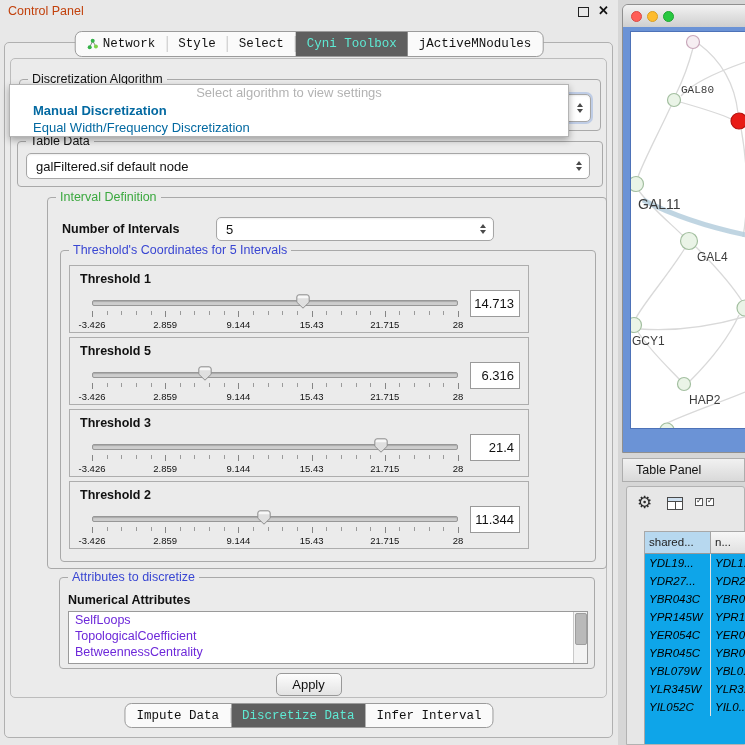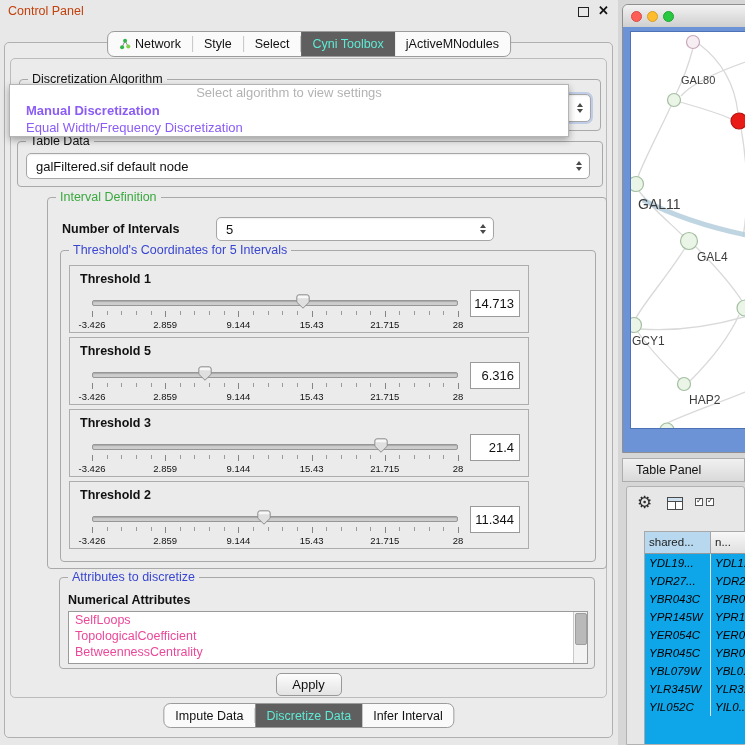--- a/index.html
+++ b/index.html
@@ -12,21 +12,21 @@
   .cp-title{position:absolute;left:8px;top:4px;font-size:12.5px;color:#c2410c;}
   .float-btn{position:absolute;right:29px;top:7px;width:9px;height:8px;border:1.4px solid #222;}
   .close-btn{position:absolute;right:9px;top:3px;font-size:13px;font-weight:bold;color:#111;cursor:default;}
   .cp-body{position:absolute;left:4px;top:42px;width:609px;height:696px;background:#ebebeb;border:1px solid #b0b0b0;border-radius:5px;box-sizing:border-box;}
 
   .tabbar{position:absolute;display:flex;align-items:stretch;background:#fafafa;border:1px solid #9b9b9b;border-radius:7px;overflow:hidden;z-index:5;}
   .top-tabbar{left:309px;top:31px;height:24px;transform:translateX(-50%);}
   .bottom-tabbar{left:309px;top:703px;height:23px;transform:translateX(-50%);}
   .tab{display:flex;align-items:center;padding:0 11px;font-size:12.5px;color:#111;white-space:nowrap;cursor:default;}
   .tab.selected{background:#5f5f5f;color:#5eead4;}
-  .tab-label{white-space:nowrap;}
+  .tab-label{white-space:nowrap;font-family:Liberation Mono, monospace;}
   .net-icon{margin-right:4px;}
   .tsep{width:1px;background:#c6c6c6;margin:4px 0;}
 
   .cp-inner{position:absolute;left:10px;top:58px;width:597px;height:640px;background:#ebebeb;border:1px solid #bcbcbc;border-radius:5px;box-sizing:border-box;}
 
   .group{position:absolute;border:1px solid #a9a9a9;border-radius:4px;box-sizing:border-box;}
   .group-title{position:absolute;top:-8px;left:8px;background:#ebebeb;padding:0 4px;font-size:12.5px;color:#111;white-space:nowrap;}
   .group-title.green{color:#3aa83e;}
   .group-title.blue{color:#3946d2;}
 
@@ -55,29 +55,29 @@
   .th-thumb{position:absolute;top:2px;}
   .th-ticks{position:absolute;left:0;right:0;top:19px;height:7px;}
   .th-ticks i{position:absolute;width:1px;height:4px;background:#9a9a9a;}
   .th-ticks i.major{height:6px;background:#858585;}
   .th-scales{position:absolute;left:0;right:0;top:27px;height:11px;}
   .scale-lbl{position:absolute;transform:translateX(-50%);font-size:9.5px;color:#111;white-space:nowrap;}
   .th-value{position:absolute;right:8px;top:24px;width:50px;height:27px;background:#fff;border:1px solid #9a9a9a;font-size:13px;color:#111;text-align:right;line-height:25px;padding-right:5px;box-sizing:border-box;}
 
   .attr-title{position:absolute;left:8px;top:15px;font-size:12.5px;font-weight:bold;color:#111;}
   .attr-list{position:absolute;left:8px;top:33px;width:520px;height:53px;background:#fff;border:1px solid #9a9a9a;box-sizing:border-box;overflow:hidden;}
-  .attr-item{font-size:12.5px;line-height:16px;padding-left:6px;color:#ec4899;white-space:nowrap;}
+  .attr-item{font-size:12.5px;line-height:16px;padding-left:6px;color:#6d28d9;white-space:nowrap;}
   .vscroll{position:absolute;right:0;top:0;bottom:0;width:13px;background:#f3f3f3;border-left:1px solid #c9c9c9;}
   .vthumb{position:absolute;left:1px;top:1px;width:10px;height:30px;background:#b9b9b9;border:1px solid #9e9e9e;border-radius:2px;}
 
   .apply-btn{position:absolute;left:50%;transform:translateX(-50%);top:614px;width:66px;height:23px;background:linear-gradient(#fdfdfd,#e3e3e3);border:1px solid #999;border-radius:5px;font-size:13px;font-family:"Liberation Sans",sans-serif;color:#111;padding:0;}
 
   .popup{position:absolute;left:-2px;top:25px;width:560px;height:53px;background:#fff;border:1px solid #b4b4b4;box-shadow:0 3px 7px rgba(0,0,0,0.32);z-index:30;box-sizing:border-box;}
   .popup-prompt{height:17px;line-height:16px;text-align:center;color:#b3b3b3;font-size:13px;}
-  .popup-opt{height:17px;line-height:17px;padding-left:16px;font-size:13px;color:#8b5cf6;white-space:nowrap;}
+  .popup-opt{height:17px;line-height:17px;padding-left:23px;font-size:13px;color:#0369a1;white-space:nowrap;}
   .popup-opt.bold{font-weight:bold;}
 
   
   .net-window{position:absolute;left:622px;top:4px;width:130px;height:449px;border:1px solid #8f8f8f;border-radius:6px 6px 0 0;overflow:hidden;box-sizing:border-box;}
   .mac-titlebar{position:absolute;left:0;top:0;right:0;height:22px;background:linear-gradient(#f2f2f2,#cfcfcf);border-bottom:1px solid #9a9a9a;}
   .light{position:absolute;top:6px;width:11px;height:11px;border-radius:50%;box-sizing:border-box;}
   .light.red{left:8px;background:#ff5e57;border:1px solid #da4a43;}
   .light.yellow{left:24px;background:#febc2e;border:1px solid #d89e23;}
   .light.green{left:40px;background:#28c840;border:1px solid #1ea532;}
   .net-frame{position:absolute;left:0;top:22px;right:0;bottom:0;background:#6b93d6;}
@@ -450,21 +450,21 @@
             <circle cx="108" cy="89" r="8" fill="#e81b16" stroke="#b51310"></circle>
             <circle cx="5" cy="152" r="7.5" fill="#eaf4e7" stroke="#a3bfa0"></circle>
             <circle cx="58" cy="209" r="8.5" fill="#eaf4e7" stroke="#a3bfa0"></circle>
             <circle cx="3" cy="293" r="7.5" fill="#eaf4e7" stroke="#a3bfa0"></circle>
             <circle cx="114" cy="276" r="8" fill="#eaf4e7" stroke="#a3bfa0"></circle>
             <circle cx="53" cy="352" r="6.5" fill="#eaf4e7" stroke="#a3bfa0"></circle>
             <circle cx="36" cy="398" r="7" fill="#eaf4e7" stroke="#a3bfa0"></circle>
           </g>
         </svg>
         <div class="net-labels">
-            <span class="net-label" style="left: 50px; top: 42px; font-size: 11px;">GAL80</span>
+            <span class="net-label" style="left: 50px; top: 52px; font-size: 11px; font-family: Liberation Mono, monospace;">GAL80</span>
             <span class="net-label" style="left: 7px; top: 164px; font-size: 14px;">GAL11</span>
             <span class="net-label" style="left: 66px; top: 218px; font-size: 12px;">GAL4</span>
             <span class="net-label" style="left: 1px; top: 302px; font-size: 12px;">GCY1</span>
             <span class="net-label" style="left: 58px; top: 361px; font-size: 12px;">HAP2</span>
           </div>
       </div>
     </div>
   </div>
 
   <div class="tp-header">

